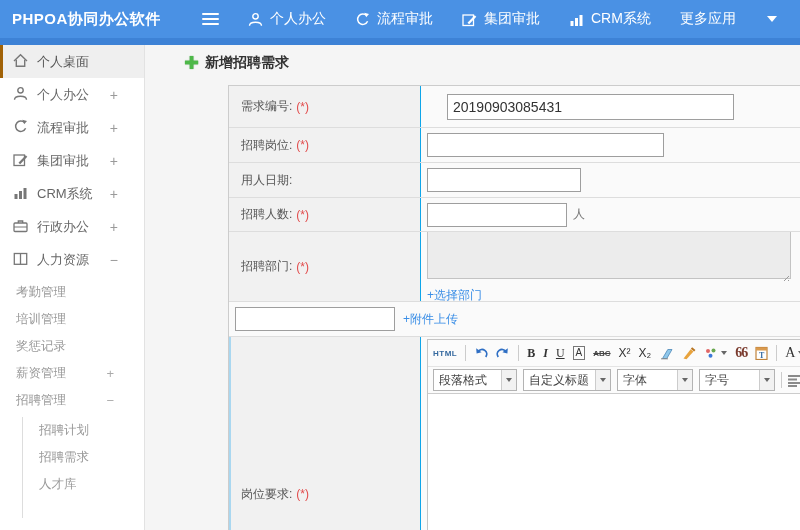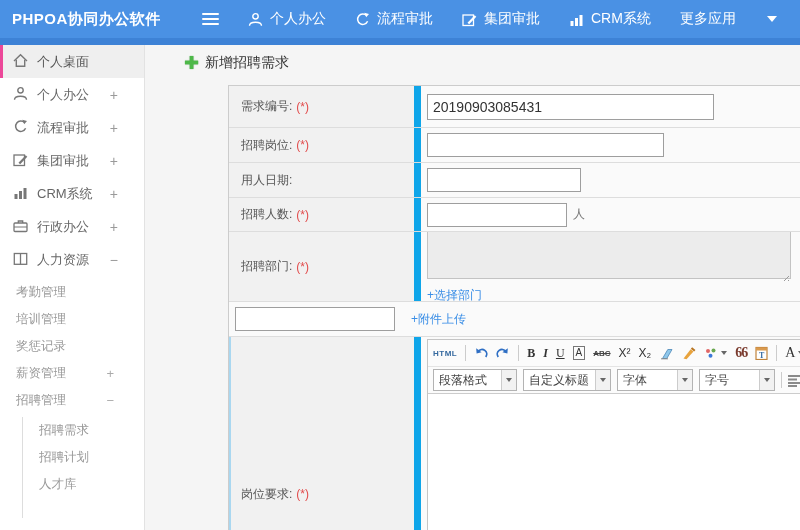--- a/index.html
+++ b/index.html
@@ -14,37 +14,37 @@
   .topnav{position:absolute;left:248px;top:0;height:38px;display:flex;align-items:center;}
   .topnav-item{display:flex;align-items:center;gap:7px;margin-right:29px;color:#fff;font-size:14px;cursor:pointer;white-space:nowrap;}
   .topnav-item svg{display:block;}
   .caret-down{width:0;height:0;border-left:5px solid transparent;border-right:5px solid transparent;border-top:6px solid #fff;margin-left:2px;}
 
   
   .sidebar{position:absolute;left:0;top:45px;width:144px;height:485px;background:#fff;border-right:1px solid #e2e2e2;z-index:4;}
   .side-item{height:33px;display:flex;align-items:center;padding-left:13px;color:#666;font-size:13px;position:relative;cursor:pointer;}
   .side-item svg{margin-right:9px;color:#777;flex-shrink:0;}
   .side-item .expand{position:absolute;right:26px;color:#9a9a9a;font-size:14px;}
-  .side-item.active{background:#efefef;border-left:3px solid #ec4899;padding-left:10px;color:#555;}
+  .side-item.active{background:#efefef;border-left:3px solid #a16207;padding-left:10px;color:#555;}
   .sub-group{margin-top:3px;}
   .sub-item{height:27px;line-height:27px;padding-left:16px;font-size:12.5px;color:#999;position:relative;cursor:pointer;}
   .sub-item .expand{position:absolute;right:30px;color:#aaa;font-size:13px;}
   .l3-group{border-left:1px solid #ddd;margin-left:22px;margin-top:3px;padding-bottom:20px;}
   .l3-item{height:27px;line-height:27px;padding-left:16px;font-size:12.5px;color:#999;cursor:pointer;}
 
   
   .main{position:absolute;left:145px;top:45px;width:655px;height:485px;background:#f5f5f5;overflow:hidden;}
   .page-title{position:absolute;left:39px;top:9px;display:flex;align-items:center;gap:6px;}
   .plus-icon{color:#4db848;font-size:18px;font-weight:bold;line-height:18px;text-shadow:0 0 1px #2e8b2e;}
-  .page-title-text{font-size:14px;font-weight:normal;color:#333;}
+  .page-title-text{font-size:14px;font-weight:bold;color:#333;}
 
   .form-table{position:absolute;left:83px;top:40px;width:600px;border:1px solid #ccc;background:#fafafa;}
   .frow{display:flex;border-bottom:1px solid #ddd;box-sizing:border-box;}
   .frow:last-child{border-bottom:none;}
-  .flabel{width:192px;flex-shrink:0;background:#f1f1f1;border-right:7px solid #0ea5e9;display:flex;align-items:center;padding-left:12px;font-size:12px;color:#555;gap:4px;box-sizing:border-box;}
+  .flabel{width:192px;flex-shrink:0;background:#f1f1f1;border-right:1px solid #0ea5e9;display:flex;align-items:center;padding-left:12px;font-size:12px;color:#555;gap:4px;box-sizing:border-box;}
   .req{color:#e24c4c;}
   .ffield{flex:1;display:flex;align-items:center;padding-left:6px;background:#fafafa;overflow:hidden;}
   .tinput{height:22px;border:1px solid #9e9e9e;background:#fff;font-size:13px;color:#333;padding:0 5px;font-family:inherit;box-sizing:content-box;}
   .suffix{margin-left:6px;font-size:12px;color:#777;}
   .blue-link{color:#3a8ee6;font-size:12px;text-decoration:none;cursor:pointer;}
   .col-field{flex-direction:column;align-items:flex-start;justify-content:center;gap:4px;}
   .ta-wrap{position:relative;display:inline-block;}
   .dept-textarea{width:358px;height:44px;background:#ececec;border:1px solid #c3c3c3;resize:none;font-family:inherit;}
   .ta-wrap::after{content:"";position:absolute;right:2px;bottom:2px;width:9px;height:9px;background:repeating-linear-gradient(-45deg,#9a9a9a 0 1px,transparent 1px 3.2px);clip-path:polygon(100% 0,100% 100%,0 100%);}
 
@@ -202,42 +202,42 @@
       <span class="expand">−</span>
     </div>
 
     <div class="sub-group">
       <div class="sub-item"><span>考勤管理</span></div>
       <div class="sub-item"><span>培训管理</span></div>
       <div class="sub-item"><span>奖惩记录</span></div>
       <div class="sub-item"><span>薪资管理</span><span class="expand">+</span></div>
       <div class="sub-item"><span>招聘管理</span><span class="expand">−</span></div>
       <div class="l3-group">
+        <div class="l3-item"><span>招聘计划</span></div>
         <div class="l3-item"><span>招聘需求</span></div>
-        <div class="l3-item"><span>招聘计划</span></div>
         <div class="l3-item"><span>人才库</span></div>
       </div>
     </div>
   </div>
 
   <div class="main">
     <div class="page-title">
       <span class="plus-icon">✚</span>
       <span class="page-title-text">新增招聘需求</span>
     </div>
 
     <div class="form-table">
 
       <div class="frow" style="height:42px">
         <div class="flabel">
           <span>需求编号:</span>
           <span class="req">(*)</span>
         </div>
         <div class="ffield">
-          <input class="tinput" style="width: 275px; height: 24px; font-size: 14px;" value="20190903085431">
+          <input class="tinput" style="width: 275px; height: 24px; font-size: 14px; margin-left: 20px;" value="20190903085431">
         </div>
       </div>
 
       <div class="frow" style="height:35px">
         <div class="flabel">
           <span>招聘岗位:</span>
           <span class="req">(*)</span>
         </div>
         <div class="ffield">
           <input class="tinput" style="width: 225px;" value="">
@@ -271,21 +271,21 @@
         </div>
         <div class="ffield col-field">
           <span class="ta-wrap"><textarea class="dept-textarea" style=""></textarea></span>
           <a class="blue-link">+选择部门</a>
         </div>
       </div>
 
       <div class="frow" style="height:35px">
         <div class="ffield">
           <input class="tinput" style="width: 148px;" value="">
-          <a class="blue-link" style="margin-left:16px">+附件上传</a>
+          <a class="blue-link" style="margin-left:8px">+附件上传</a>
         </div>
       </div>
 
       <div class="frow editor-row" style="height:314px">
         <div class="flabel">
           <span>岗位要求:</span>
           <span class="req">(*)</span>
         </div>
         <div class="ffield">
           <div class="editor-box">

